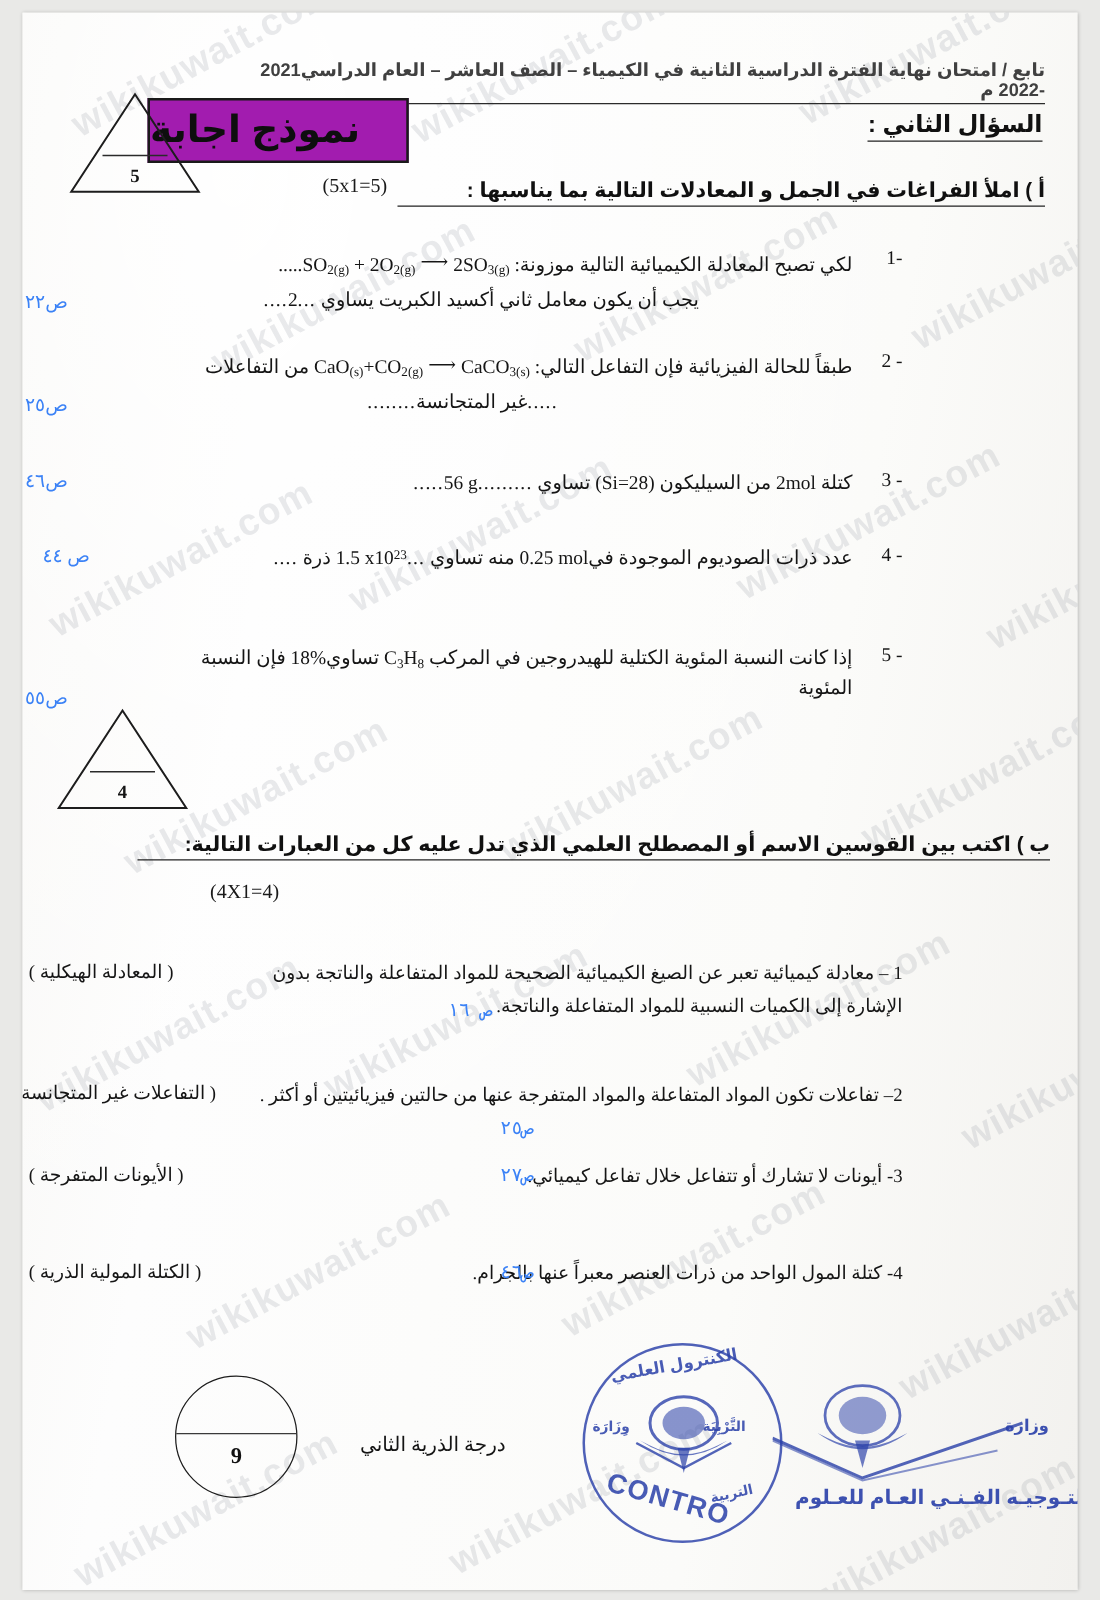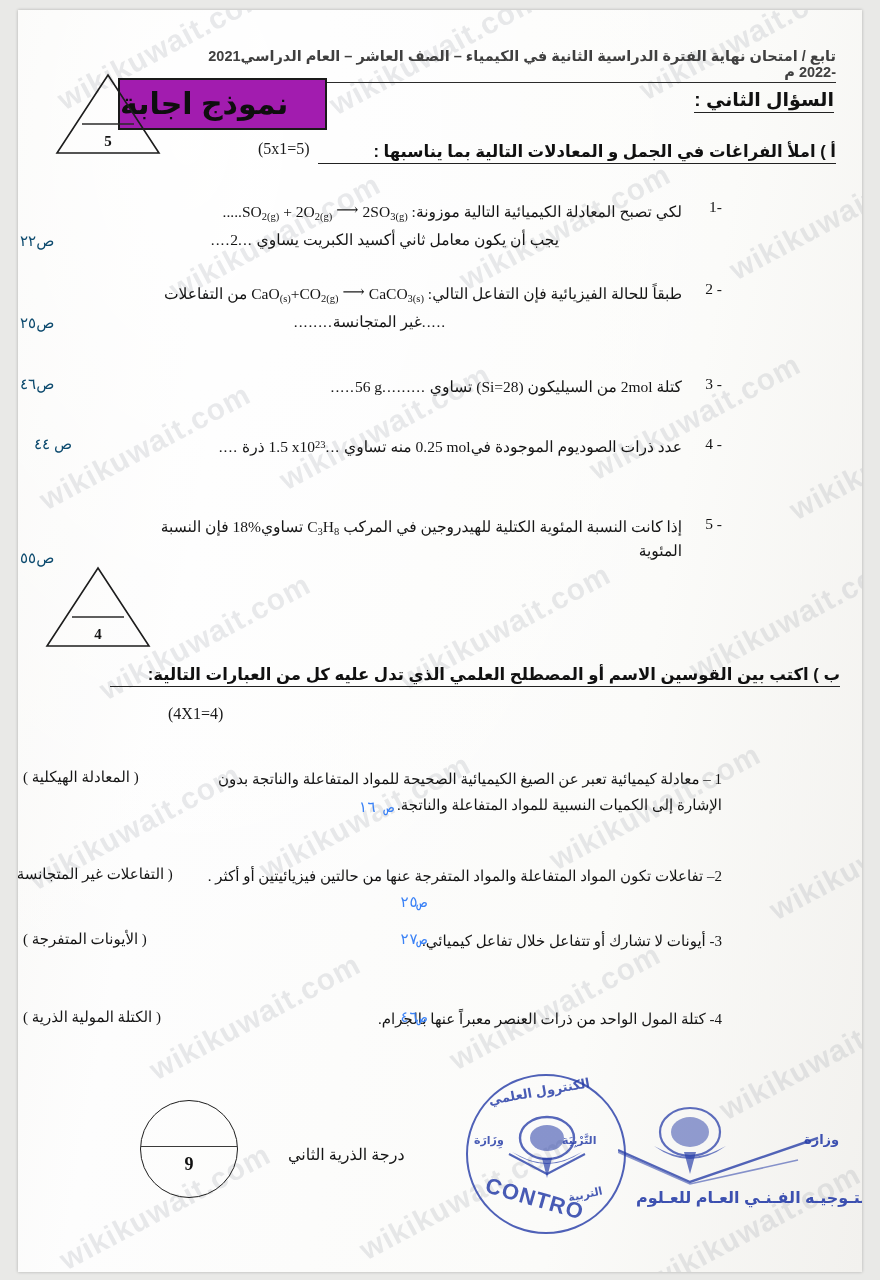--- a/index.html
+++ b/index.html
@@ -105,21 +105,21 @@
   }
   .qline{
     font-size:15.5px;color:#151515;
     line-height:1.5;text-align:right;
     font-family:"Liberation Serif","DejaVu Serif",serif;
     padding-right:30px;
   }
   .qline.l2{padding-right:0;text-align:center;}
   .pg{
     position:absolute;left:-118px;
-    font-size:15px;color:#0c4a6e;
+    font-size:15px;color:#3b82f6;
     font-family:"Liberation Serif","DejaVu Serif",serif;
     white-space:nowrap;
     text-align:center;
   }
   
   .ltr{direction:ltr;display:inline-block;unicode-bidi:isolate;}
   sub{font-size:.68em;vertical-align:-.25em;}
   sup{font-size:.68em;vertical-align:.42em;}
   .arrow{display:inline-block;padding:0 4px;vertical-align:2px;}
   .blank{letter-spacing:1px;}

